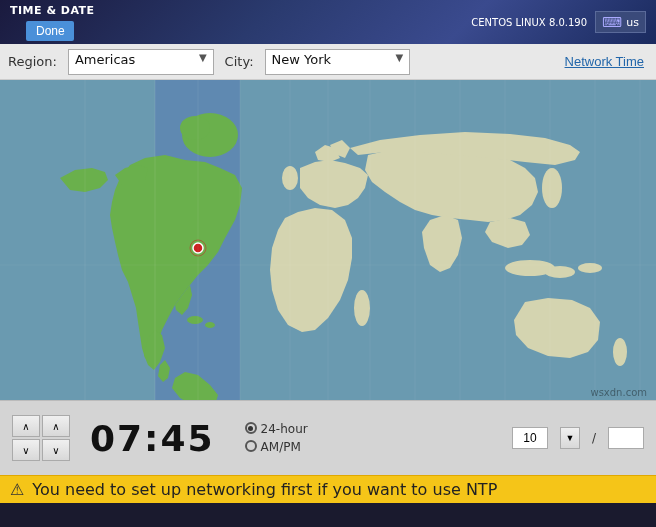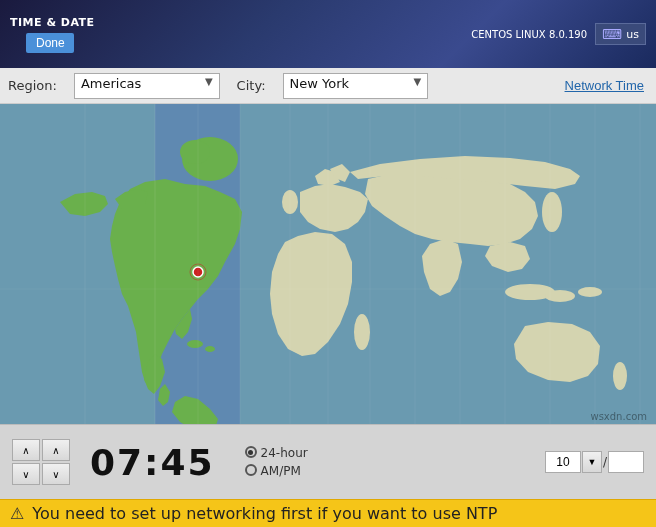--- a/index.html
+++ b/index.html
@@ -5,21 +5,21 @@
     * { box-sizing: border-box; margin: 0; padding: 0; }
     body { width: 656px; height: 527px; font-family: 'DejaVu Sans', Arial, sans-serif; font-size: 13px; overflow: hidden; background: #1a1a2e; }
 
     
     .header {
       background: linear-gradient(135deg, #1a1a3e 0%, #2a3a6e 40%, #3a4a8e 70%, #1a2a5e 100%);
       display: flex;
       align-items: center;
       justify-content: space-between;
       padding: 6px 10px;
-      height: 68px;
+      height: 44px;
     }
     .header-left { display: flex; flex-direction: column; gap: 4px; }
     .header-title { color: white; font-weight: bold; font-size: 11px; letter-spacing: 0.5px; }
     .done-btn {
       background: #4a90d9;
       color: white;
       border: none;
       padding: 3px 10px;
       font-size: 12px;
       cursor: pointer;
@@ -40,21 +40,21 @@
       font-size: 11px;
     }
     .keyboard-icon { color: #aaaaff; font-size: 14px; }
 
     
     .toolbar {
       background: #e8e8e8;
       display: flex;
       align-items: center;
       padding: 4px 8px;
-      gap: 17px;
+      gap: 11px;
       border-bottom: 1px solid #ccc;
       height: 36px;
     }
     .toolbar-label { color: #333; font-size: 13px; }
     .toolbar-select {
       display: flex;
       align-items: flex-start;
       background: white;
       border: 1px solid #aaa;
       padding: 2px 6px;
@@ -126,21 +126,21 @@
       border-radius: 50%;
       border: 2px solid #555;
       display: flex; align-items: center; justify-content: center;
     }
     .radio-circle.selected::after {
       content: '';
       width: 5px; height: 5px;
       background: #333;
       border-radius: 50%;
     }
-    .right-controls { margin-left: auto; display: flex; align-items: center; gap: 1px; }
+    .right-controls { margin-left: auto; display: flex; align-items: center; gap: 12px; }
     .number-input {
       width: 36px;
       height: 22px;
       border: 1px solid #aaa;
       text-align: center;
       font-size: 12px;
       background: white;
     }
     .spin-btn {
       width: 20px;

